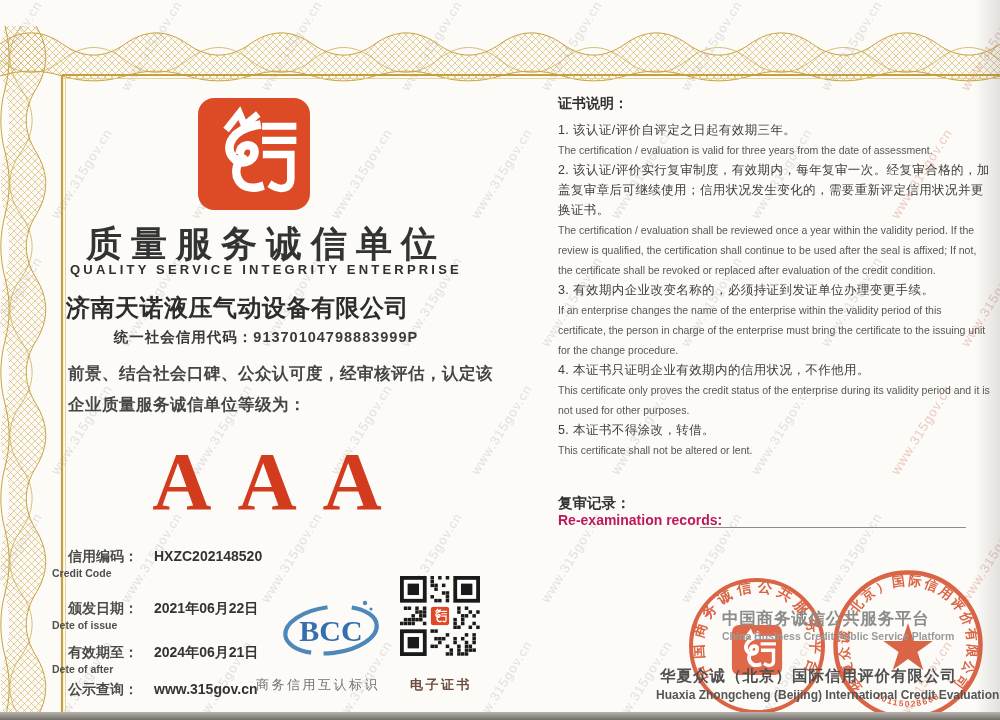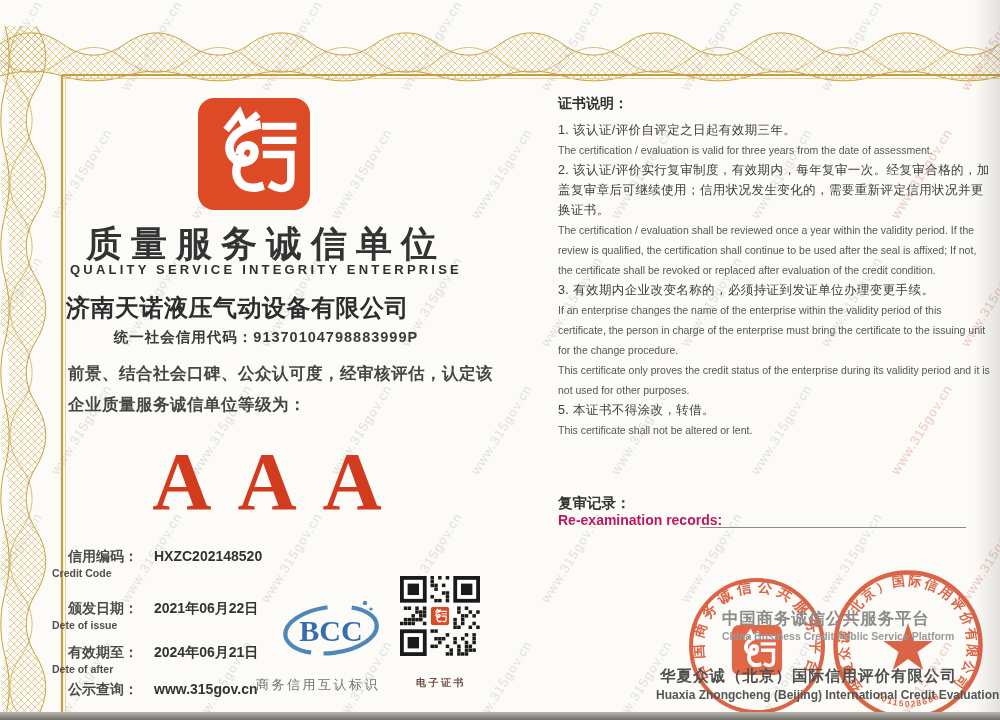--- a/index.html
+++ b/index.html
@@ -37,21 +37,21 @@
          color:#d23b1e;letter-spacing:26px;line-height:92px;white-space:nowrap;}
   .field{position:absolute;left:68px;font-size:14px;font-weight:bold;color:#333;white-space:nowrap;}
   .field .lab{color:#4a4a4a;margin-right:16px;text-align:right;}
   .fsub{position:absolute;left:52px;font-size:10.5px;font-weight:bold;color:#4f4f4f;white-space:nowrap;}
   .url2{position:absolute;left:133px;font-size:14px;font-weight:bold;color:#333;white-space:nowrap;}
   .bcc{position:absolute;left:281px;top:594px;width:100px;height:66px;}
   .bcc-cap{position:absolute;left:256px;top:676px;width:150px;text-align:left;
            font-size:13px;font-weight:normal;letter-spacing:2.5px;color:#737373;white-space:nowrap;}
   .qr{position:absolute;left:400px;top:576px;width:80px;height:80px;}
   .qr-cap{position:absolute;left:398px;top:676px;width:86px;text-align:center;
-          font-size:10px;font-weight:bold;letter-spacing:2.5px;color:#6e4c42;white-space:nowrap;}
+          font-size:13px;font-weight:bold;letter-spacing:2.5px;color:#6e4c42;white-space:nowrap;}
   
   .notes{position:absolute;left:558px;top:95px;width:434px;}
   .notes .hcn{font-size:14px;font-weight:bold;color:#2f2f2f;margin:0 0 7px 0;}
   .notes .hen{font-size:14px;font-weight:bold;color:#2f2f2f;margin:0 0 6px 0;}
   .notes p{margin:0;}
   .notes .cn{font-size:12.5px;color:#3d3d3d;line-height:20px;letter-spacing:.4px;}
   .notes .en{font-size:10.5px;color:#565656;line-height:20px;font-family:"Liberation Sans",sans-serif;}
   .review-cn{position:absolute;left:558px;top:494px;font-size:14.5px;font-weight:bold;color:#333;}
   .review-en{position:absolute;left:558px;top:512px;font-size:14px;font-weight:bold;color:#be185d;}
   .review-line{position:absolute;left:700px;top:527px;width:266px;border-top:1.5px solid #8c8c8c;}
@@ -301,20 +301,21 @@
     <div class="qr-cap">电子证书</div>
 
     <div class="notes">
       <p class="hcn">证书说明：</p>
       <p class="cn">1. 该认证/评价自评定之日起有效期三年。</p>
       <p class="en">The certification / evaluation is valid for three years from the date of assessment.</p>
       <p class="cn">2. 该认证/评价实行复审制度，有效期内，每年复审一次。经复审合格的，加盖复审章后可继续使用；信用状况发生变化的，需要重新评定信用状况并更换证书。</p>
       <p class="en">The certification / evaluation shall be reviewed once a year within the validity period. If the review is qualified,  the certification shall continue to be used after the seal is affixed; If not, the certificate shall be revoked or replaced after evaluation of the credit condition.</p>
       <p class="cn">3. 有效期内企业改变名称的，必须持证到发证单位办理变更手续。</p>
       <p class="en">If an enterprise changes the name of the enterprise within the validity period of this certificate, the person in charge of the enterprise must bring the certificate to the issuing unit for the change procedure.</p>
+      <p class="cn">4. 本证书只证明企业有效期内的信用状况，不作他用。</p>
       <p class="en">This certificate only proves the credit status of the enterprise during its validity period and it is not used for other purposes.</p>
       <p class="cn">5. 本证书不得涂改，转借。</p>
       <p class="en">This certificate shall not be altered or lent.</p>
     </div>
 
     <div class="review-cn">复审记录：</div>
     <div class="review-en">Re-examination records:</div>
     <div class="review-line"></div>
   </div>
 

